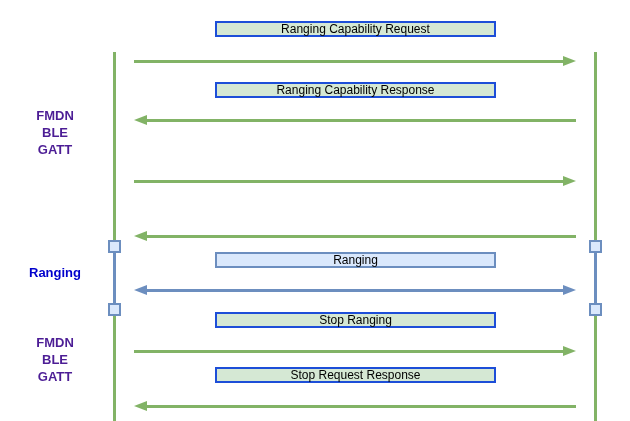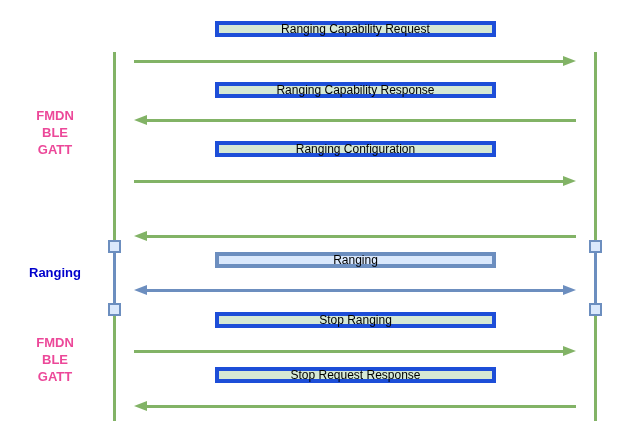--- a/index.html
+++ b/index.html
@@ -15,21 +15,21 @@
   
   .side-label {
     position: absolute;
     left: 15px;
     width: 80px;
     text-align: center;
     font-weight: bold;
     font-size: 13px;
     line-height: 17px;
   }
-  .side-label.green { color: #ec4899; }
+  .side-label.green { color: #4c1d95; }
   .side-label.blue  { color: #0000cc; }
 
   
   .lifeline {
     position: absolute;
     top: 52px;
     width: 3px;
     height: 369px;
     background: #82b366;
   }
@@ -50,21 +50,21 @@
     border: 2px solid #6c8ebf;
   }
 
   
   .msg-box {
     position: absolute;
     left: 215px;
     width: 281px;
     height: 16px;
     box-sizing: border-box;
-    border: 4px solid #1d4ed8;
+    border: 2px solid #1d4ed8;
     background: #d5e8d4;
     color: #000000;
     font-size: 12px;
     display: flex;
     align-items: center;
     justify-content: center;
     text-align: center;
   }
   .msg-box.blue-box {
     border-color: #6c8ebf;
@@ -141,21 +141,20 @@
     <div class="line"></div>
     <div class="head hr"></div>
   </div>
 
   <div class="msg-box" style="top:82px">Ranging Capability Response</div>
   <div class="arrow left" style="top:114.5px">
     <div class="line"></div>
     <div class="head hl"></div>
   </div>
 
-  <div class="msg-box" style="top:141px">Ranging Configuration</div>
   <div class="arrow right" style="top:175.5px">
     <div class="line"></div>
     <div class="head hr"></div>
   </div>
 
   <div class="arrow left" style="top:230.5px">
     <div class="line"></div>
     <div class="head hl"></div>
   </div>
 

